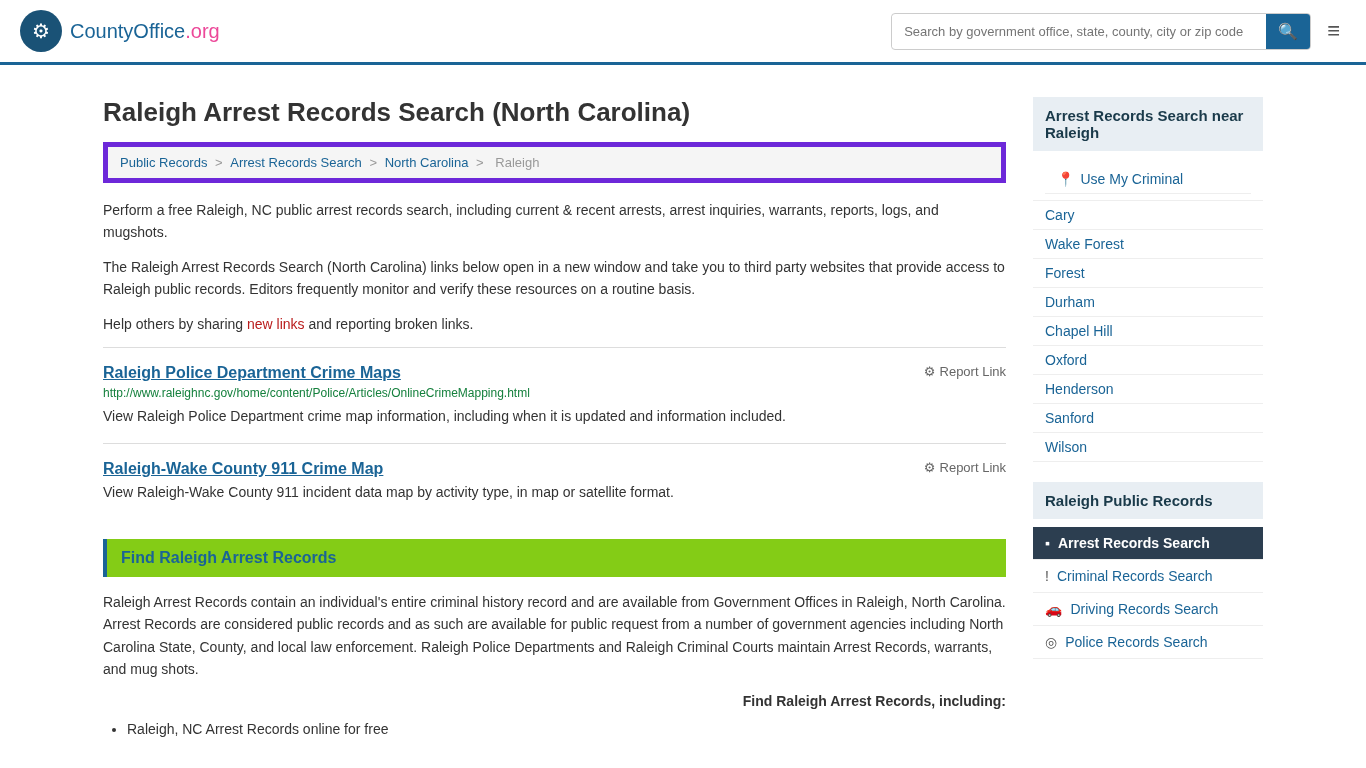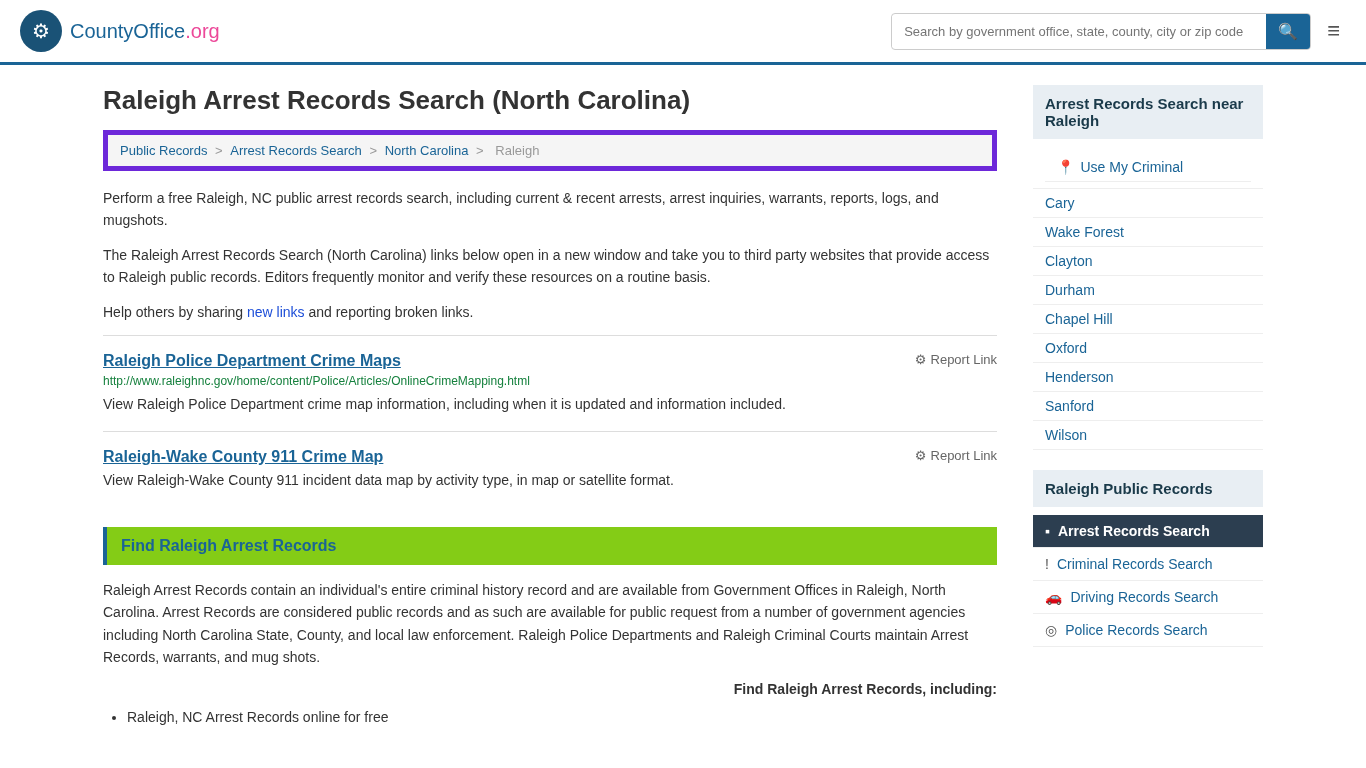--- a/index.html
+++ b/index.html
@@ -71,24 +71,24 @@
     .menu-icon {
       font-size: 22px;
       cursor: pointer;
       color: #555;
       padding: 6px;
     }
 
     
     .main-container {
       max-width: 1200px;
-      margin: 0 auto;
+      margin: 12px auto;
       padding: 20px;
       display: flex;
-      gap: 36px;
+      gap: 27px;
     }
     .content-area {
       flex: 1;
     }
     .sidebar {
       width: 230px;
       flex-shrink: 0;
     }
 
     
@@ -113,21 +113,21 @@
     }
     .breadcrumb span { color: #999; margin: 0 4px; }
 
     
     .description {
       margin-bottom: 12px;
       line-height: 1.6;
       font-size: 14px;
     }
     .description a {
-      color: #1d4ed8;
+      color: #b91c1c;
       text-decoration: none;
     }
 
     
     .result-card {
       border-top: 1px solid #ddd;
       padding: 16px 0;
     }
     .result-card-header {
       display: flex;
@@ -336,21 +336,21 @@
 
     <ul class="sidebar-link-list">
       <li>
         <div class="use-my-location">
           <span>📍</span>
           <span>Use My Criminal</span>
         </div>
       </li>
       <li><a href="#">Cary</a></li>
       <li><a href="#">Wake Forest</a></li>
-      <li><a href="#">Clayton</a></li>
+      <li><a href="#">Forest</a></li>
       <li><a href="#">Durham</a></li>
       <li><a href="#">Chapel Hill</a></li>
       <li><a href="#">Oxford</a></li>
       <li><a href="#">Henderson</a></li>
       <li><a href="#">Sanford</a></li>
       <li><a href="#">Wilson</a></li>
     </ul>
 
     <div class="sidebar-section-title">Raleigh Public Records</div>
 

